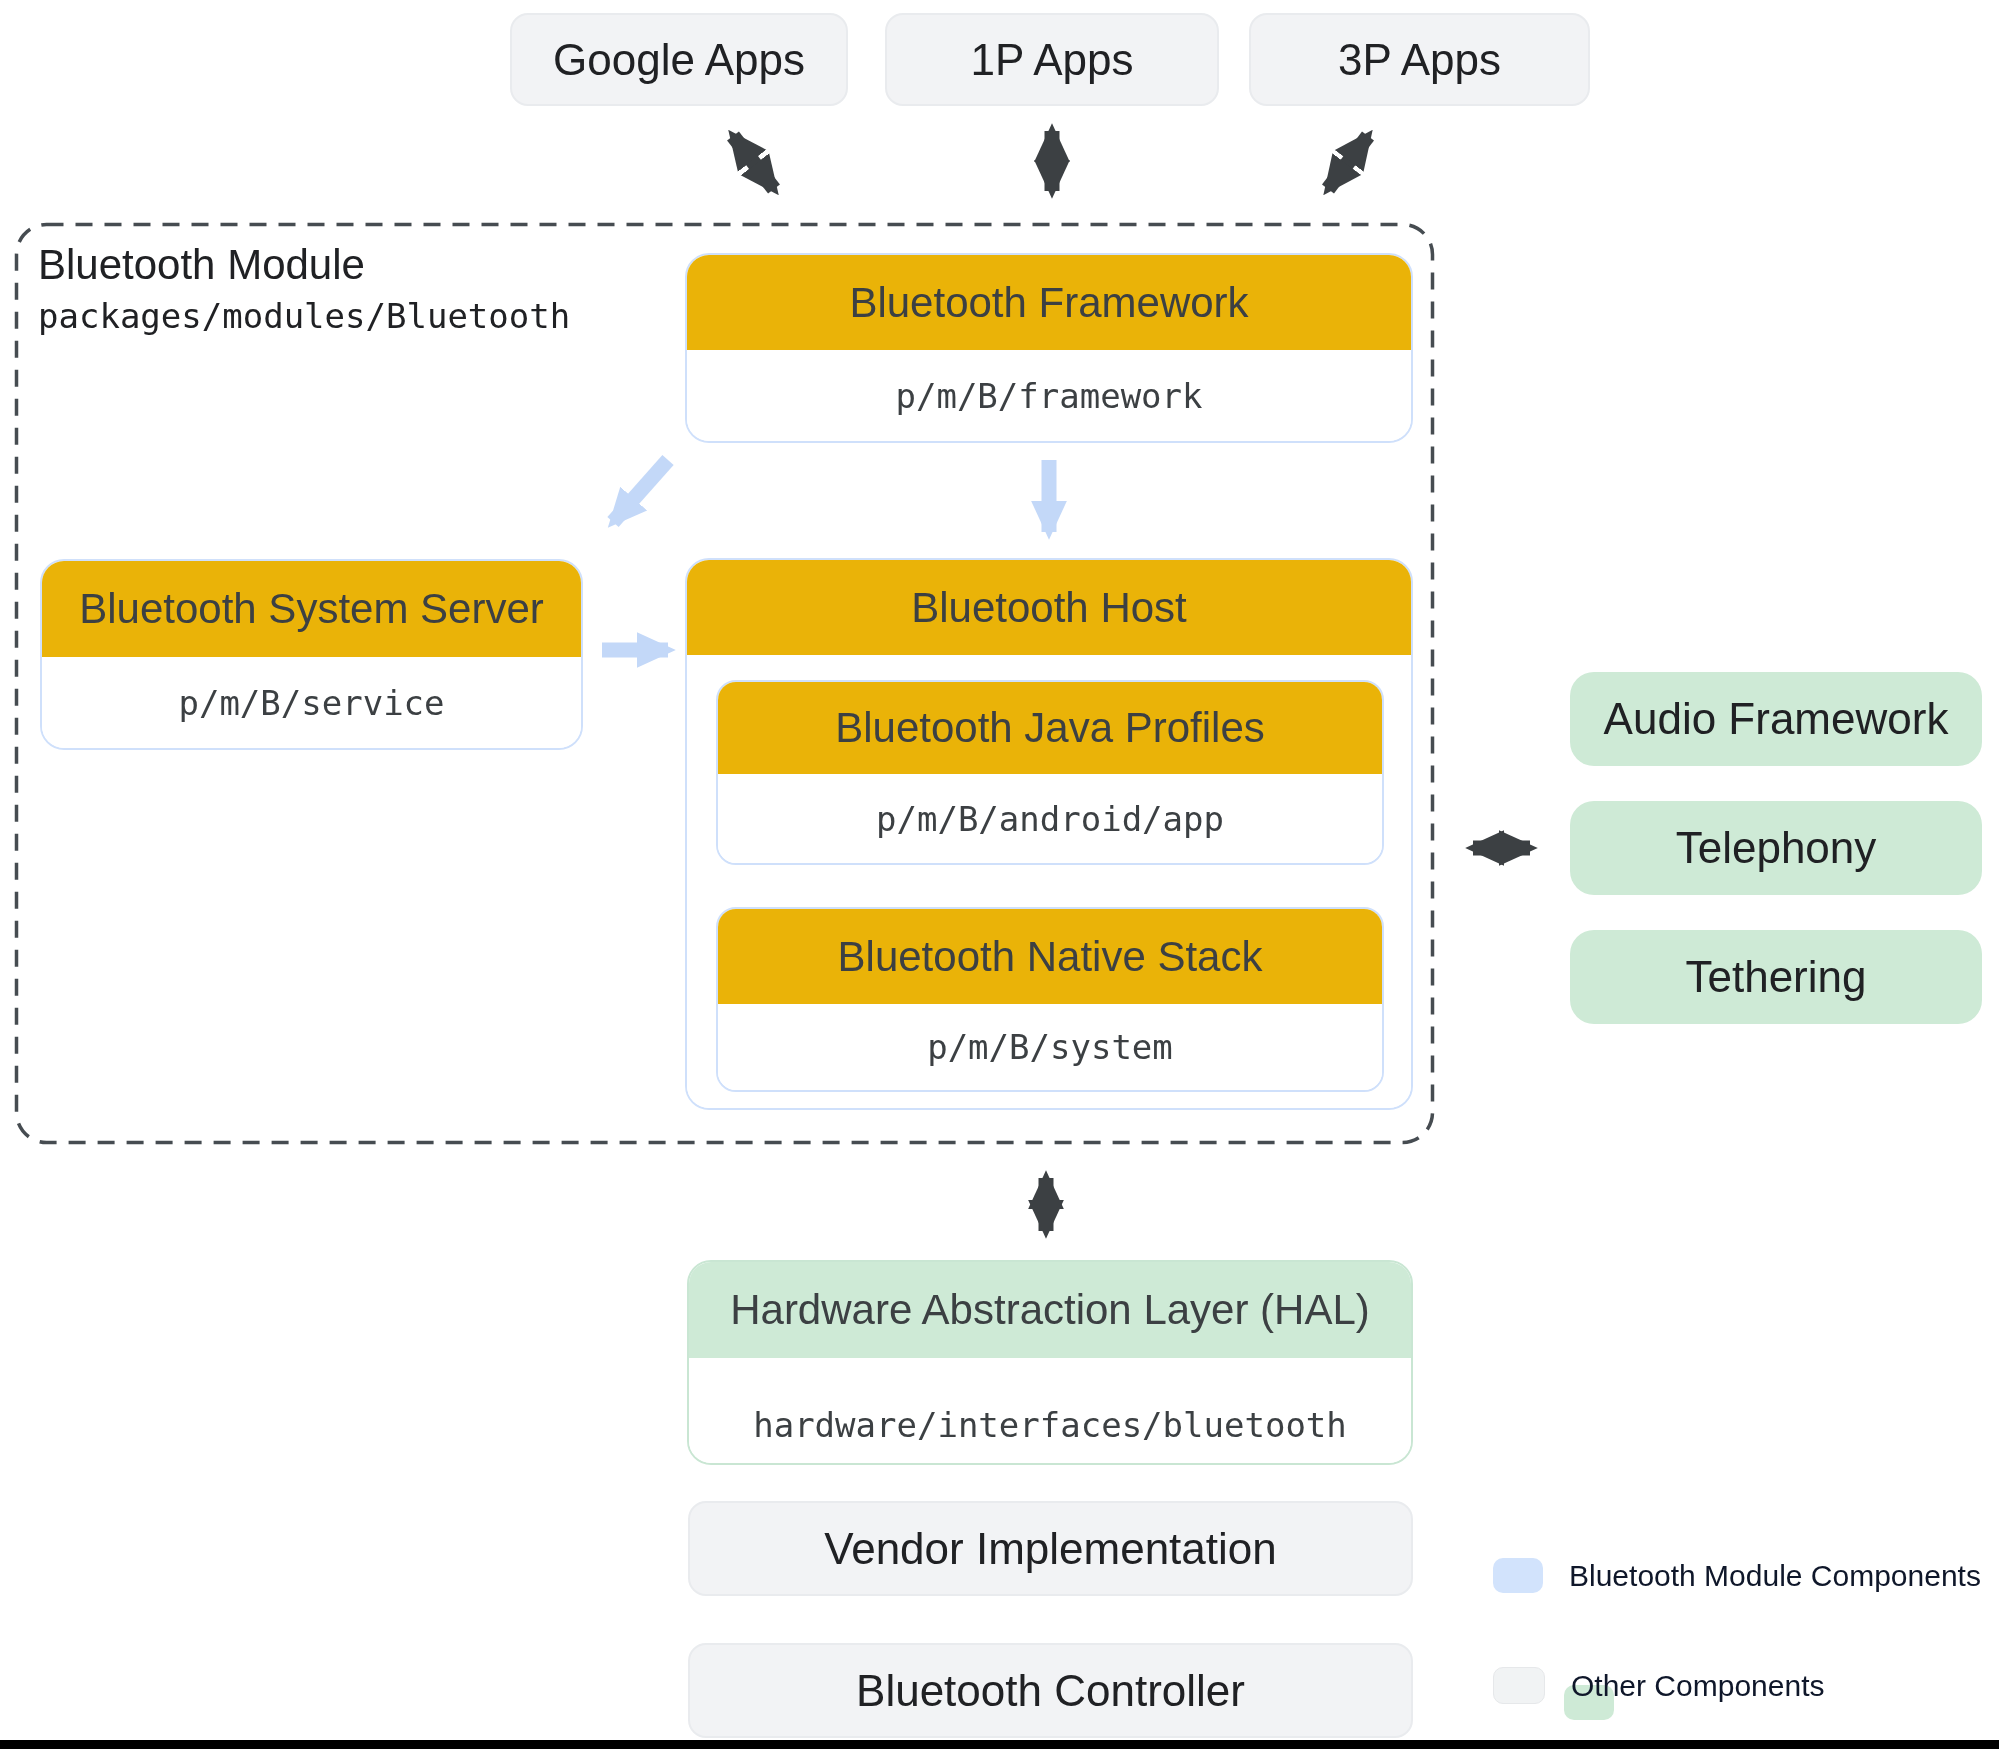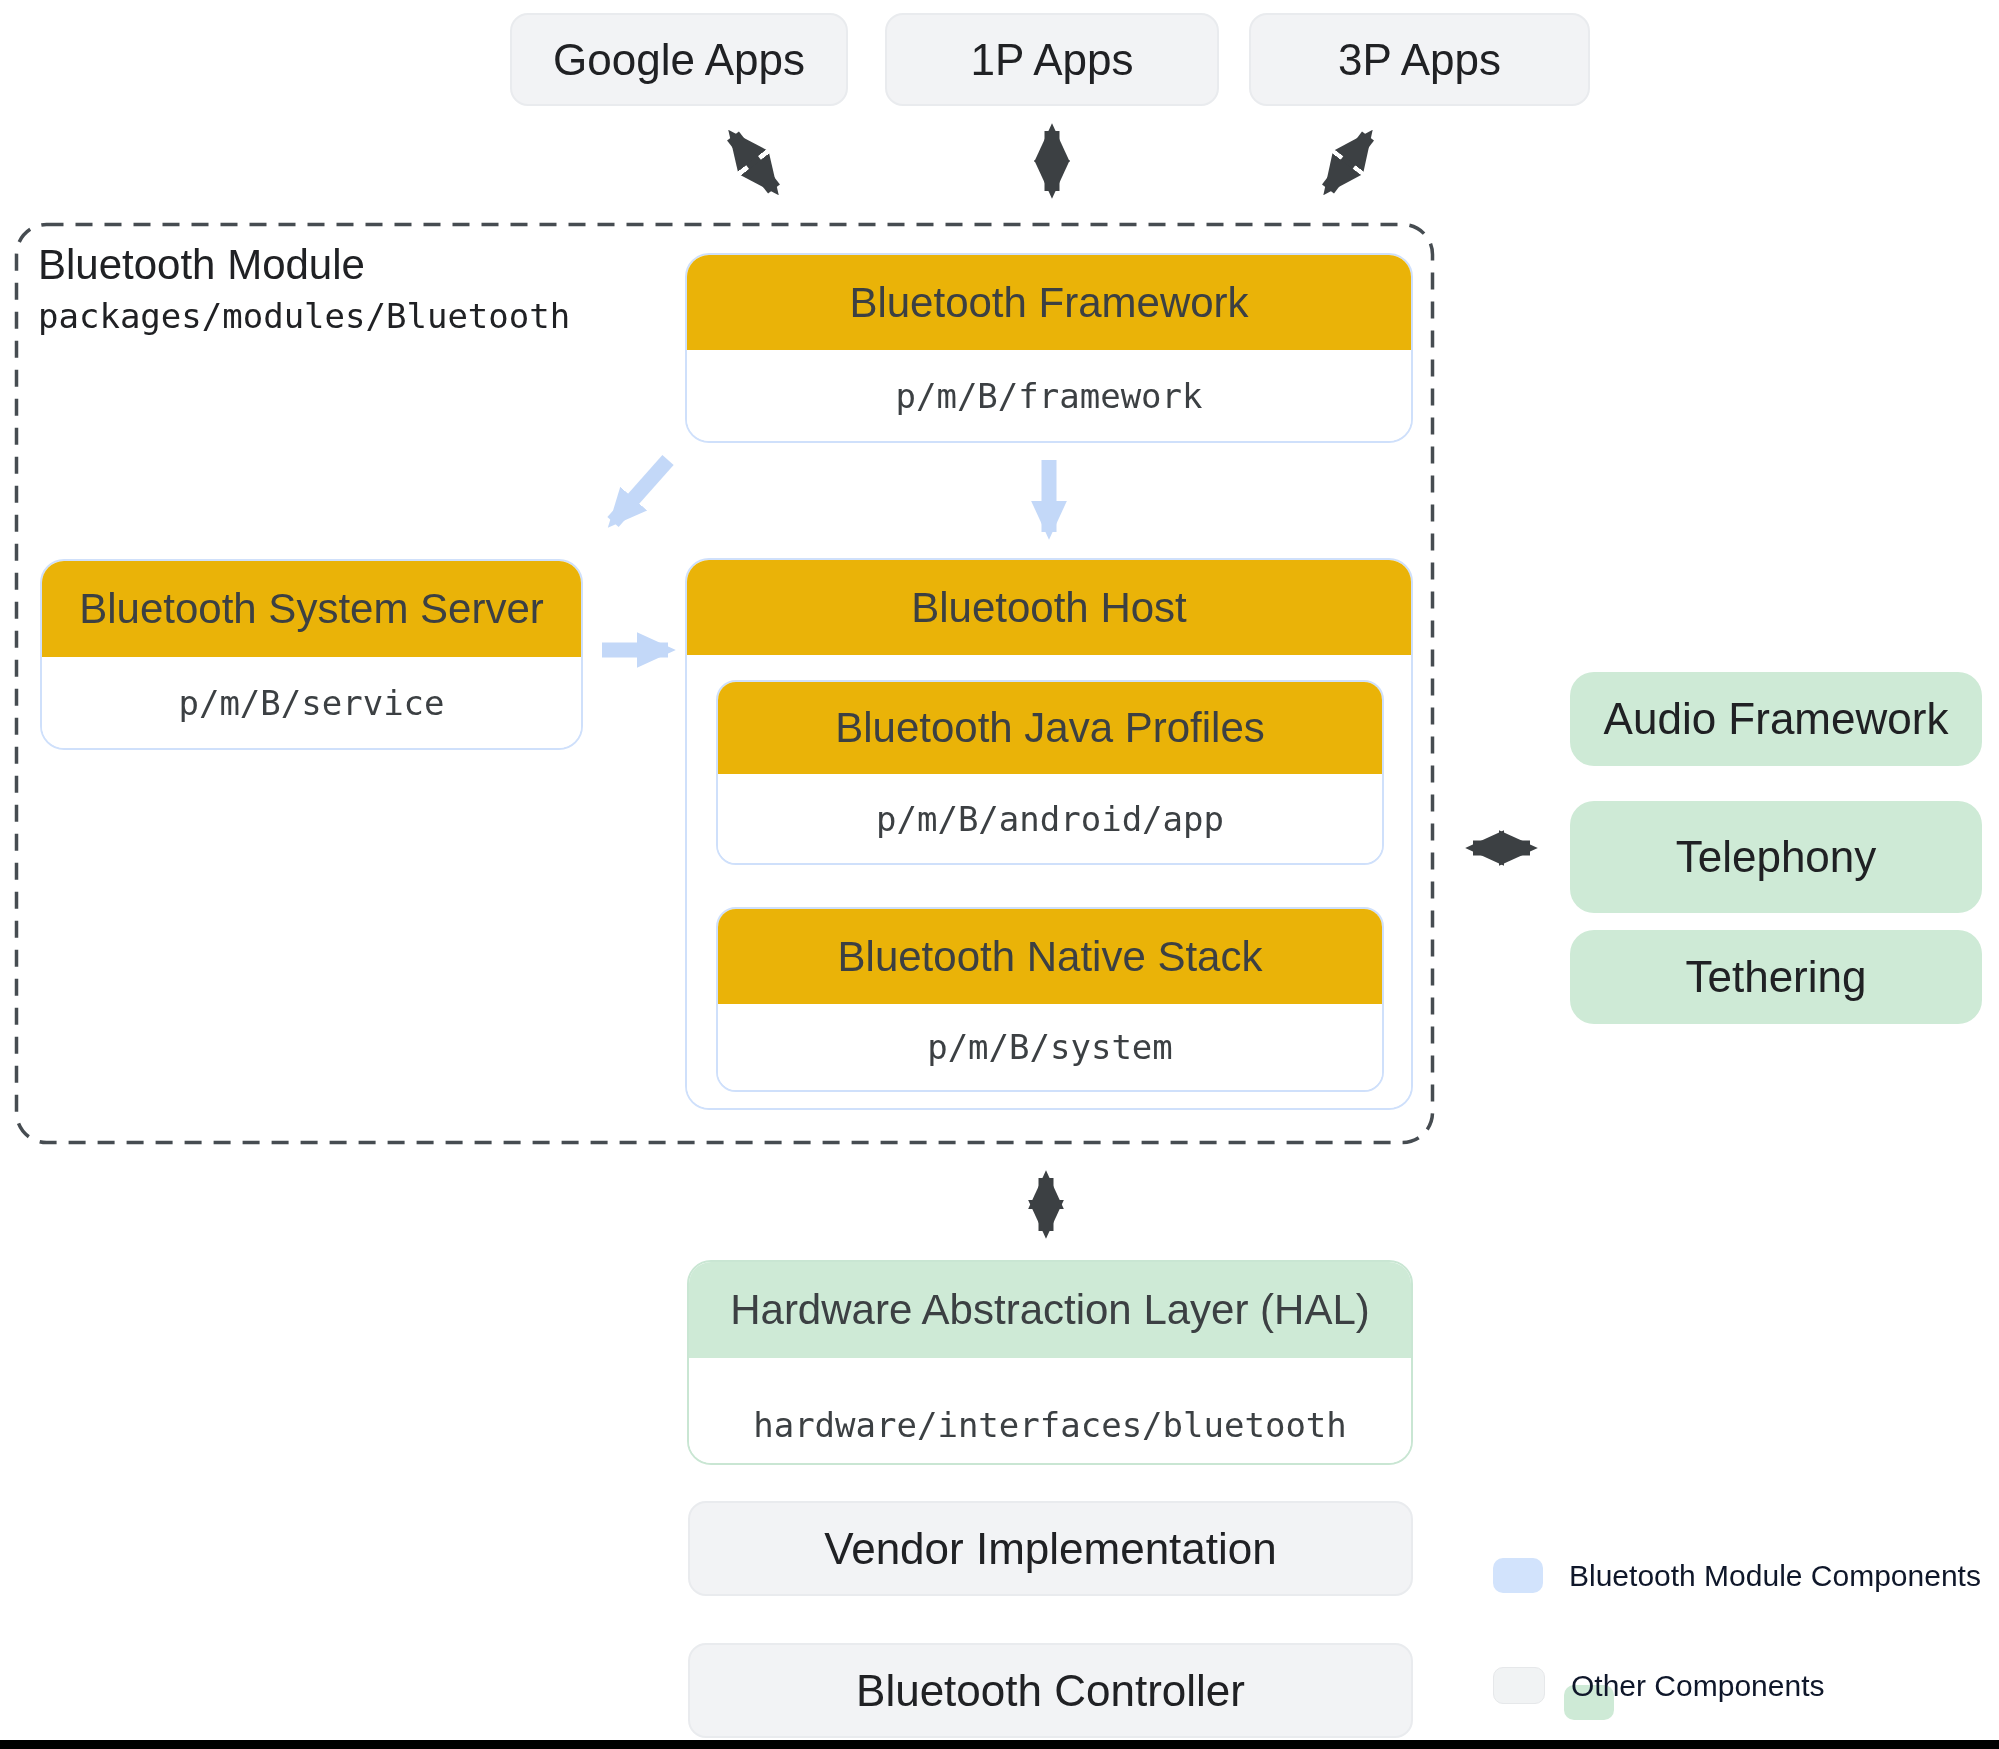--- a/index.html
+++ b/index.html
@@ -97,21 +97,21 @@
       <div class="abs frame blue inner" style="left:29px;top:252px;width:668px;height:185px;">
         <div class="hd" style="height:95px;">Bluetooth Native Stack</div>
         <div class="bd">p/m/B/system</div>
       </div>
     </div>
   </div>
 
   <div class="abs dep" style="left:1570px;top:672px;width:412px;height:94px;">
     <span>Audio Framework</span>
   </div>
-  <div class="abs dep" style="left:1570px;top:801px;width:412px;height:112px;">
+  <div class="abs dep" style="left:1570px;top:801px;width:412px;height:94px;">
     <span>Telephony</span>
   </div>
   <div class="abs dep" style="left:1570px;top:930px;width:412px;height:94px;">
     <span>Tethering</span>
   </div>
 
   <div class="abs frame green" style="left:687px;top:1260px;width:726px;height:205px;gap:28px;">
     <div class="hd" style="height:96px;">Hardware Abstraction Layer (HAL)</div>
     <div class="bd">hardware/interfaces/bluetooth</div>
   </div>

